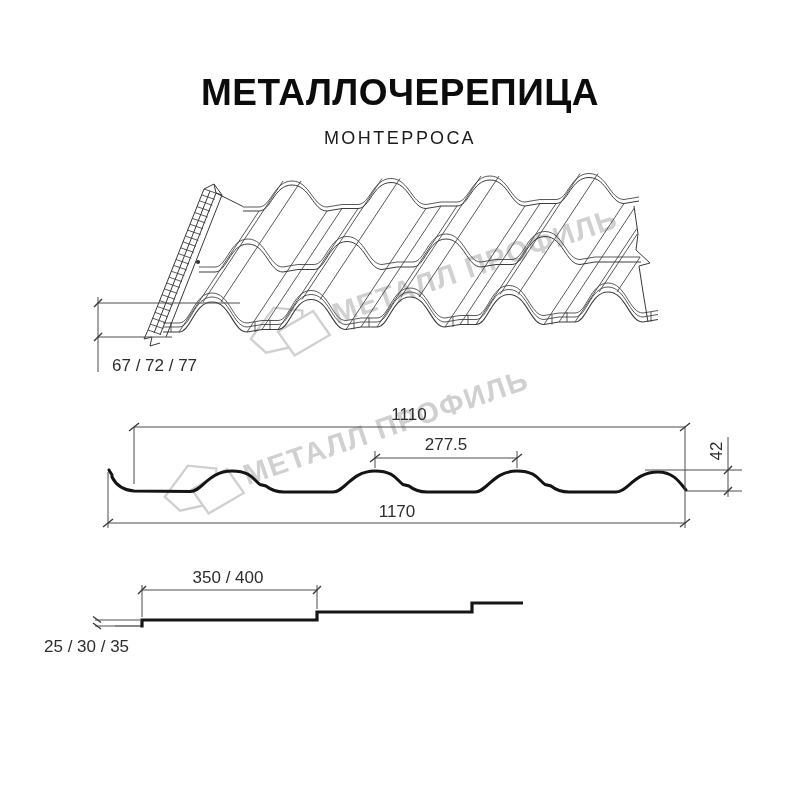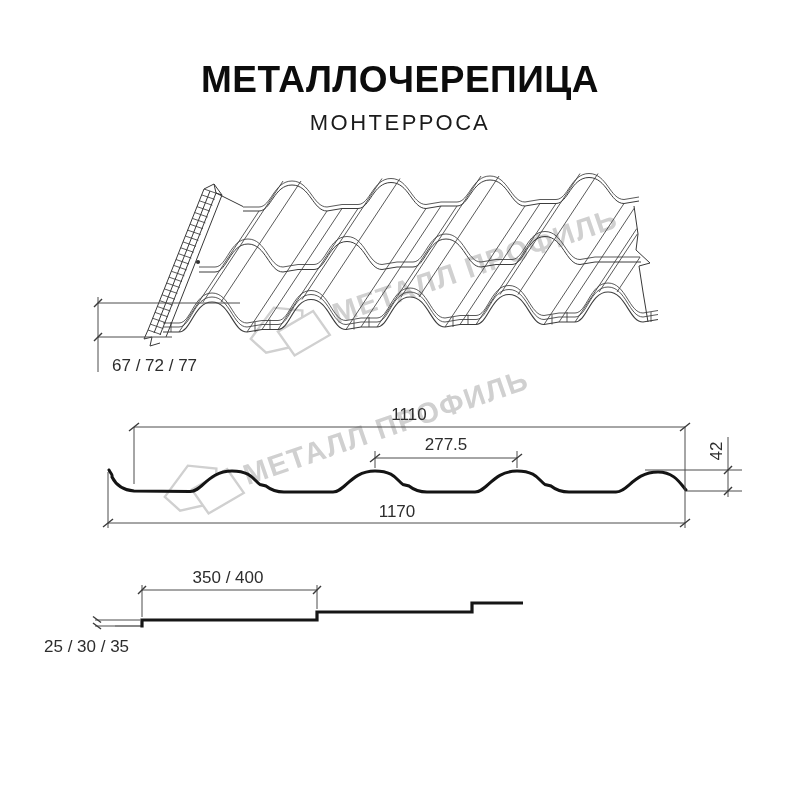--- a/index.html
+++ b/index.html
@@ -1,21 +1,21 @@
 <!DOCTYPE html>
 <html><head>
 <meta charset="utf-8">
 <style>
   html,body{margin:0;padding:0;background:#ffffff;}
   .stage{position:relative;width:800px;height:800px;background:#ffffff;overflow:hidden;
          font-family:"Liberation Sans",sans-serif;}
   .titleblock{position:absolute;top:58px;left:0;width:100%;text-align:center;z-index:3;}
-  .titleblock h1{margin:1px;font-family:"Liberation Sans",sans-serif;font-weight:bold;
+  .titleblock h1{margin:14px;font-family:"Liberation Sans",sans-serif;font-weight:bold;
                  font-size:37px;letter-spacing:0.5px;color:#0c0c0c;}
-  .titleblock .subtitle{margin-top:9px;font-size:22px;font-weight:500;letter-spacing:2.5px;color:#1b1b1b;}
+  .titleblock .subtitle{margin-top:9px;font-size:18px;font-weight:500;letter-spacing:2.5px;color:#1b1b1b;}
   svg.drawing{position:absolute;left:0;top:0;width:800px;height:800px;z-index:2;
               font-family:"Liberation Sans",sans-serif;}
   svg .dimtxt{fill:#2d2d2d;font-size:17px;}
   svg .dimline{stroke:#4d4d4d;stroke-width:1;fill:none;}
   svg .tick{stroke:#3a3a3a;stroke-width:1.4;fill:none;}
   svg .wmtxt{fill:#d0d0d0;font-weight:bold;font-size:29px;letter-spacing:1.5px;}
   svg .wmshape{stroke:#d0d0d0;stroke-width:2.4;fill:none;}
   svg .wmshapefill{stroke:#d0d0d0;stroke-width:2.4;fill:#ffffff;}
 </style>
 </head>

